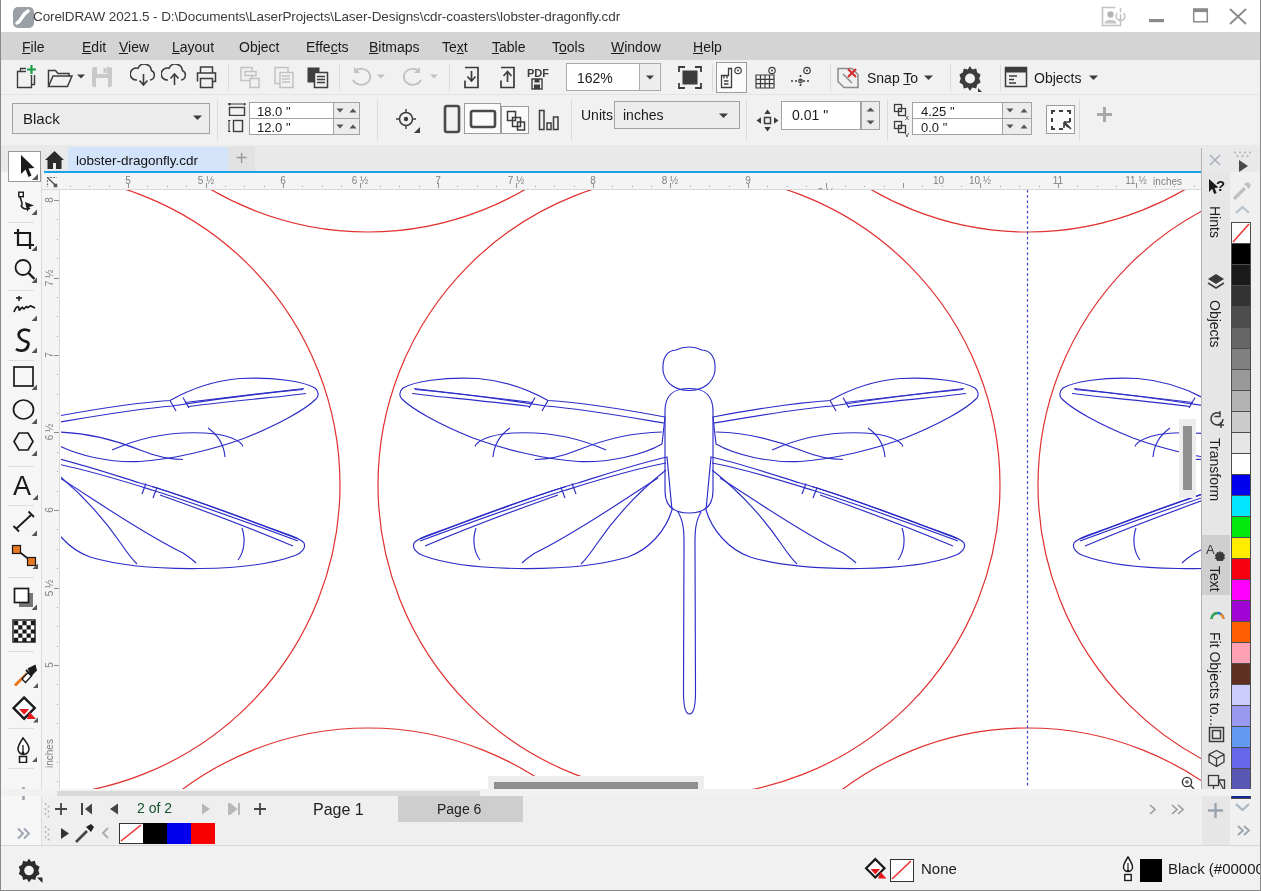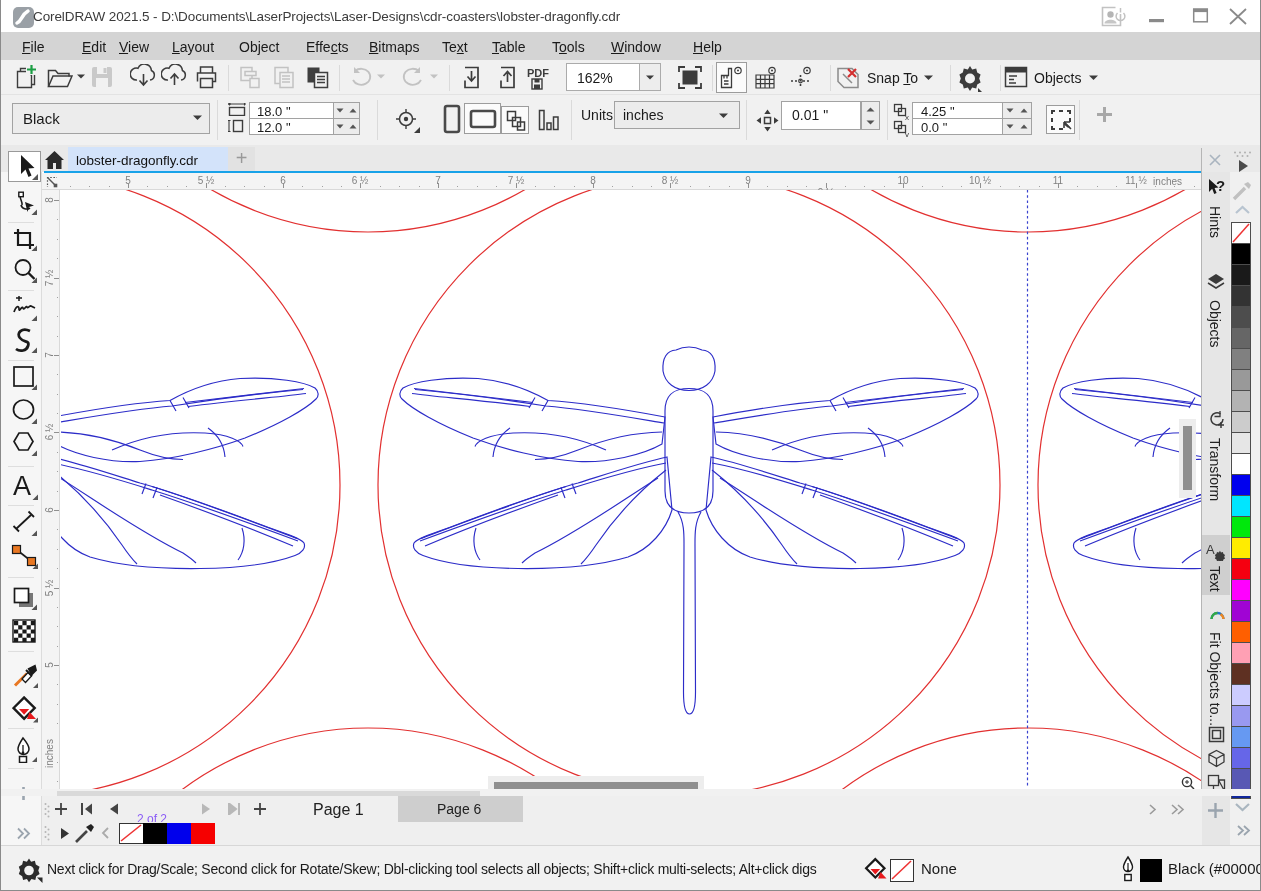--- a/index.html
+++ b/index.html
@@ -341,21 +341,21 @@
 <div class="rnum" style="left:460px;top:2px;width:28px;text-align:center">7 ½</div>
 <div class="rtickv" style="left:474px;top:10px"></div>
 <div class="rnum" style="left:537px;top:2px;width:28px;text-align:center">8</div>
 <div class="rtickv" style="left:551px;top:10px"></div>
 <div class="rnum" style="left:614px;top:2px;width:28px;text-align:center">8 ½</div>
 <div class="rtickv" style="left:628px;top:10px"></div>
 <div class="rnum" style="left:692px;top:2px;width:28px;text-align:center">9</div>
 <div class="rtickv" style="left:706px;top:10px"></div>
 <div class="rnum" style="left:770px;top:14px;width:28px;text-align:center">9 ½</div>
 <div class="rtickv" style="left:784px;top:10px"></div>
-<div class="rnum" style="left:847px;top:2px;width:28px;text-align:center">10</div>
+<div class="rnum" style="left:891px;top:2px;width:28px;">10</div>
 <div class="rtickv" style="left:861px;top:10px"></div>
 <div class="rnum" style="left:924px;top:2px;width:28px;text-align:center">10 ½</div>
 <div class="rtickv" style="left:938px;top:10px"></div>
 <div class="rnum" style="left:1002px;top:2px;width:28px;text-align:center">11</div>
 <div class="rtickv" style="left:1016px;top:10px"></div>
 <div class="rnum" style="left:1080px;top:2px;width:28px;text-align:center">11 ½</div>
 <div class="rtickv" style="left:1094px;top:10px"></div>
 <div class="rnum" style="left:1106px;top:3px;width:34px;text-align:right">inches</div>
 <div class="rdot" style="left:28px;top:13px"></div>
 <div class="rdot" style="left:47px;top:13px"></div>
@@ -722,21 +722,21 @@
 <svg class="abs" style="left:12px;top:6px" width="14" height="14" viewBox="0 0 14 14">
       <path d="M7 1 v12 M1 7 h12" stroke="#444" stroke-width="1.8"></path>
     </svg>
 <svg class="abs" style="left:38px;top:7px" width="13" height="12" viewBox="0 0 13 12">
       <path d="M2 0 v12" stroke="#444" stroke-width="2"></path>
       <path d="M12 0.5 v11 l-7,-5.5 z" fill="#444"></path>
     </svg>
 <svg class="abs" style="left:66px;top:7px" width="11" height="12" viewBox="0 0 11 12">
       <path d="M10 0.5 v11 l-8,-5.5 z" fill="#444"></path>
     </svg>
-<div class="abs" style="left:95px;top:16px;font-size:12px;color:#8b5cf6">2 of 2</div>
+<div class="abs" style="left:95px;top:4px;font-size:14px;color:#14532d">2 of 2</div>
 <svg class="abs" style="left:159px;top:7px" width="11" height="12" viewBox="0 0 11 12">
       <path d="M1 0.5 v11 l8,-5.5 z" fill="#b8b8b8"></path>
     </svg>
 <svg class="abs" style="left:186px;top:7px" width="13" height="12" viewBox="0 0 13 12">
       <path d="M1 0.5 v11 l7,-5.5 z M11 0 v12" fill="#b8b8b8" stroke="#b8b8b8" stroke-width="2"></path>
     </svg>
 <svg class="abs" style="left:211px;top:6px" width="14" height="14" viewBox="0 0 14 14">
       <path d="M7 1 v12 M1 7 h12" stroke="#444" stroke-width="1.8"></path>
     </svg>
 <div class="abs" style="left:271px;top:5px;font-size:16px;color:#222">Page 1</div>
@@ -776,21 +776,20 @@
 <div class="abs" style="left:101px;top:1px;width:24px;height:21px;background:#000"></div>
 <div class="abs" style="left:125px;top:1px;width:24px;height:21px;background:#0000ec"></div>
 <div class="abs" style="left:149px;top:1px;width:24px;height:21px;background:#f60000"></div>
 </div>
 <div class="abs" id="statusbar">
 <svg class="abs" style="left:16px;top:11px" width="27" height="27" viewBox="0 0 27 27">
       <path d="M13 1.5 l2.1,3.2 3.8,-0.9 0.9,3.8 3.8,2.1 -1.3,3.7 1.3,3.7 -3.4,2.1 -0.9,3.8 -3.8,-0.9 -2.5,3.2 -2.1,-3.2 -3.8,0.9 -0.9,-3.8 -3.4,-2.1 1.3,-3.7 -1.3,-3.7 3.4,-2.1 0.9,-3.8 3.8,0.9 z" fill="#2b2b2b"></path>
       <circle cx="13" cy="13.5" r="4.8" fill="#f1f1f1"></circle>
       <path d="M21 26 v-5.5 h5.5 z" fill="#2b2b2b" transform="rotate(90 23.75 23.25)"></path>
     </svg>
-<div class="abs" style="left:47px;top:15px;font-size:14px;letter-spacing:-0.25px;color:#1a1a1a">Next click for Drag/Scale; Second click for Rotate/Skew; Dbl-clicking tool selects all objects; Shift+click multi-selects; Alt+click digs</div>
 <svg class="abs" style="left:864px;top:11px" width="25" height="25" viewBox="0 0 25 25">
       <rect x="4.8" y="4.8" width="13" height="13" transform="rotate(45 11.3 11.3)" fill="#fff" stroke="#1a1a1a" stroke-width="2.2"></rect>
       <path d="M6.5 12 h9.6 l-4.8,5.4 z" fill="#e8191c"></path>
       <path d="M16.5 15 l6,6.5 -8.4,0 z" fill="#e8191c"></path>
     </svg>
 <div class="abs" style="left:890px;top:13px;width:24px;height:23px;background:#fff;border:1.5px solid #333"><svg width="21" height="20">
         <path d="M1 19 L20 1" stroke="#e33" stroke-width="1.6"></path>
       </svg></div>
 <div class="abs" style="left:921px;top:14px;font-size:15px;color:#1a1a1a">None</div>
 <svg class="abs" style="left:1119px;top:9px" width="18" height="29" viewBox="0 0 18 29">

